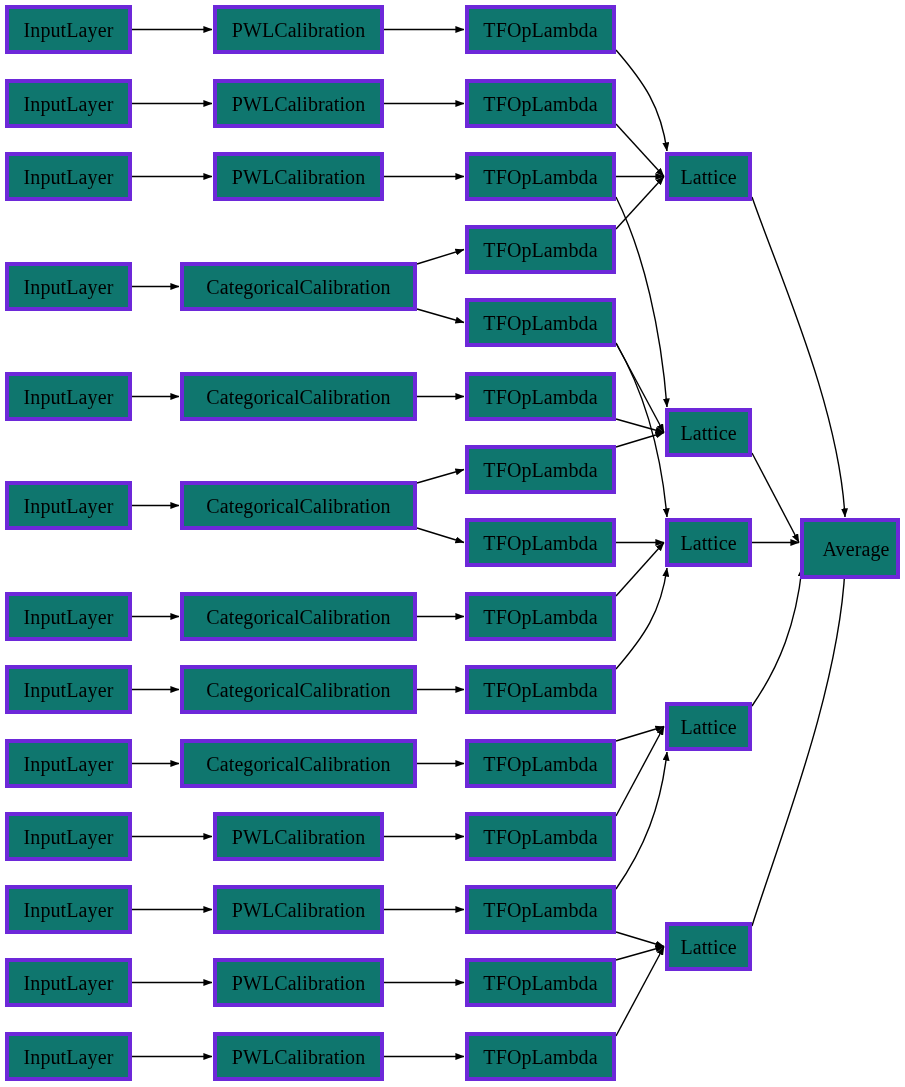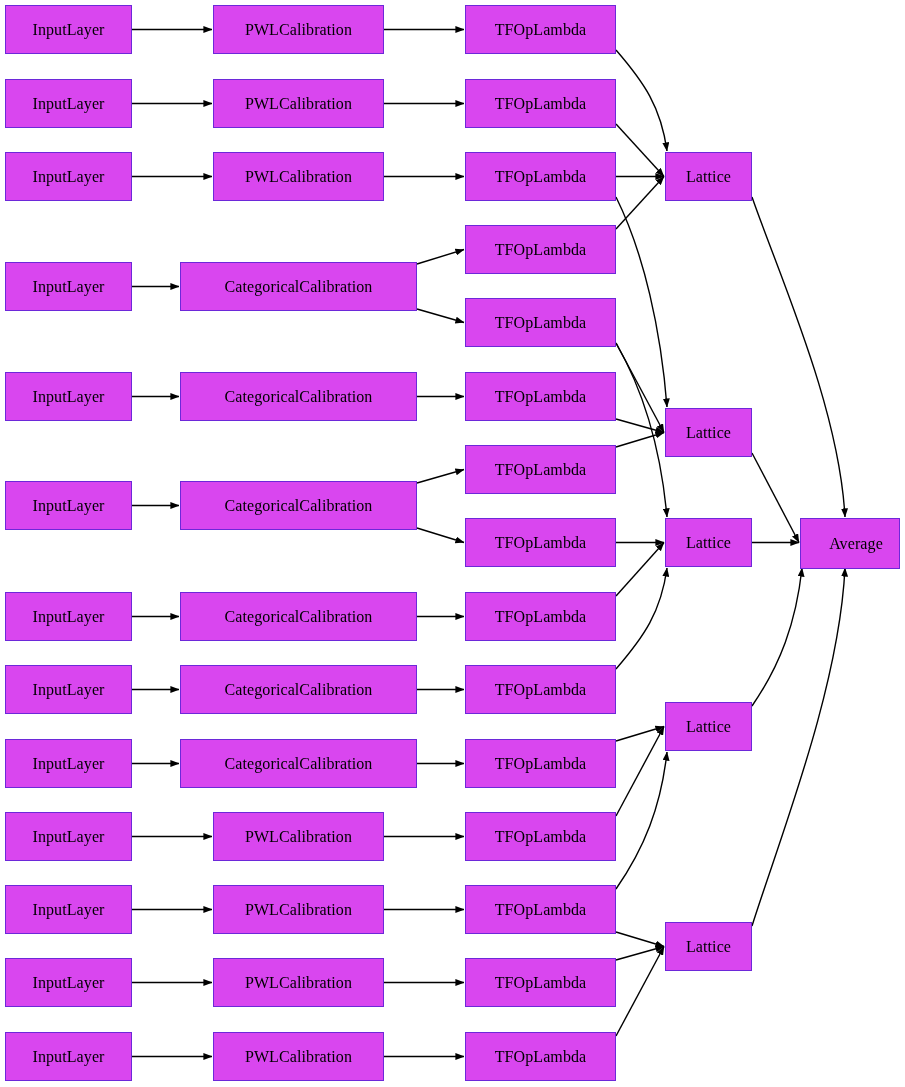--- a/index.html
+++ b/index.html
@@ -19,27 +19,27 @@
     position: absolute;
     left: 0;
     top: 0;
     width: 905px;
     height: 1087px;
     pointer-events: none;
   }
   .node {
     position: absolute;
     box-sizing: border-box;
-    background: #d946ef;
-    border: 1px solid #6d28d9;
+    background: #0f766e;
+    border: 4px solid #6d28d9;
     display: flex;
     align-items: center;
     justify-content: center;
     color: #000000;
-    font-size: 16px;
+    font-size: 20px;
     line-height: 1;
     white-space: nowrap;
     letter-spacing: 0.1px;
   }
   .node-label {
     display: block;
     pointer-events: none;
   }
 </style>
 </head>
@@ -238,17 +238,17 @@
       </div>
       <div class="node" style="left: 665px; top: 518px; width: 87px; height: 49px;">
         <span class="node-label">Lattice</span>
       </div>
       <div class="node" style="left: 665px; top: 702px; width: 87px; height: 49px;">
         <span class="node-label">Lattice</span>
       </div>
       <div class="node" style="left: 665px; top: 922px; width: 87px; height: 49px;">
         <span class="node-label">Lattice</span>
       </div>
-      <div class="node" style="left: 800px; top: 518px; width: 100px; height: 51px; padding-left: 12px;">
+      <div class="node" style="left: 800px; top: 518px; width: 100px; height: 61px; padding-left: 12px;">
         <span class="node-label">Average</span>
       </div>
     </div>
 </div>
 
 </body></html>

